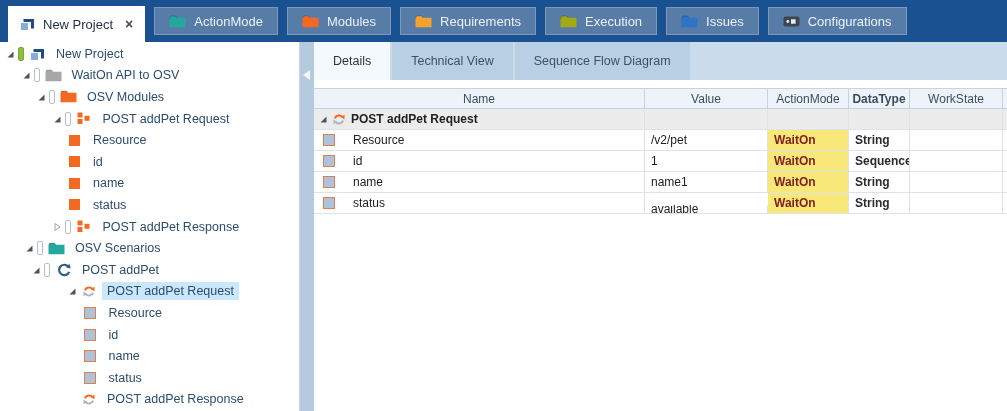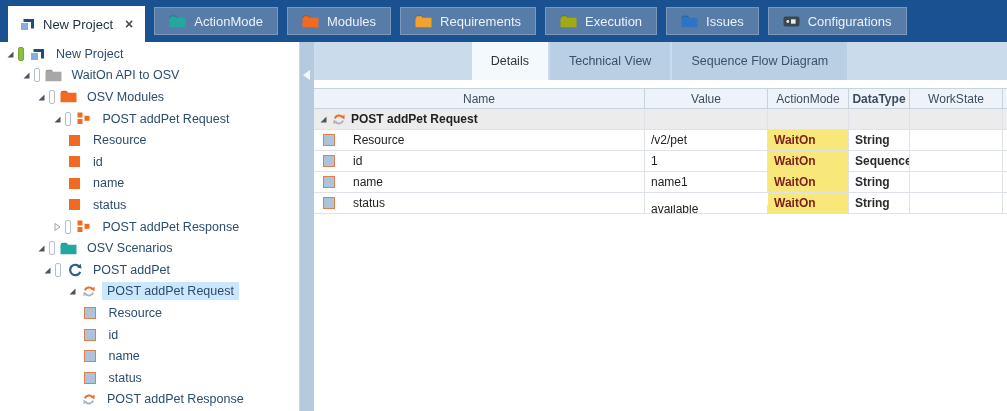--- a/index.html
+++ b/index.html
@@ -35,21 +35,21 @@
   .tree-row.selected .tlabel{background:#cbe7fb;}
 
   
   .splitter{position:absolute;left:300px;top:42px;width:14px;height:369px;background:#b5cade;cursor:col-resize;}
   .splitter-arrow{position:absolute;left:3px;top:28px;width:0;height:0;
                   border-top:5px solid transparent;border-bottom:5px solid transparent;
                   border-right:7px solid #f3f7fb;}
 
   
   .details-panel{position:absolute;left:314px;top:42px;width:693px;height:369px;background:#fff;overflow:hidden;}
-  .dtab-strip{height:38px;background:#cadcec;display:flex;align-items:stretch;justify-content:center;}
+  .dtab-strip{height:38px;background:#cadcec;display:flex;align-items:stretch;}
   .dtab{display:flex;align-items:center;padding:0 19px;font-size:12.5px;color:#3d5166;
         background:#b9cfe4;margin-right:2px;cursor:default;}
   .dtab.active{background:#f4f9fd;color:#333;}
   .dgap{height:8px;background:#fff;}
 
   .grid{font-size:12px;color:#222;}
   .grid-header{display:flex;height:21px;background:#eef3f9;border-top:1px solid #c6d3e1;border-bottom:1px solid #c6d3e1;box-sizing:border-box;}
   .gh{display:flex;align-items:center;justify-content:center;box-sizing:border-box;
       border-right:1px solid #c6d3e1;color:#3b4d60;height:19px;}
   .grid-row{display:flex;height:21px;box-sizing:border-box;border-bottom:1px solid #dde3e9;background:#fff;}
@@ -232,36 +232,36 @@
         <span class="capsule"></span>
         <span class="ticon">
           <svg width="14" height="13" viewBox="0 0 14 13">
             <rect x="0.5" y="0.5" width="5" height="5" fill="#f26a21"></rect>
             <rect x="0.5" y="7" width="5" height="5" fill="#f26a21"></rect>
             <rect x="7.5" y="3.8" width="5" height="5" fill="#f26a21"></rect>
           </svg>
         </span>
         <span class="tlabel">POST addPet Response</span>
       </div>
-      <div class="tree-row" style="padding-left: 35px;">
+      <div class="tree-row" style="padding-left: 23px;">
         <span class="exp">
           <svg width="10" height="10" viewBox="0 0 10 10">
             <polygon points="8.5,2.5 8.5,8.5 2.5,8.5" fill="#4a5560"></polygon>
           </svg>
         </span>
         <span class="capsule"></span>
         <span class="ticon">
           <svg width="17" height="13" viewBox="0 0 17 13">
             <path d="M0.5 3.4 L1.7 1 H6.6 L7.8 2.8 H16.5 V12.3 H0.5 Z" fill="#23a79f"></path>
             <path d="M0.5 3.4 L1.7 1 H6.6 L7.8 2.8" fill="none" stroke="rgba(0,0,0,0.18)"></path>
           </svg>
         </span>
         <span class="tlabel">OSV Scenarios</span>
       </div>
-      <div class="tree-row" style="padding-left: 41px;">
+      <div class="tree-row" style="padding-left: 30px;">
         <span class="exp">
           <svg width="10" height="10" viewBox="0 0 10 10">
             <polygon points="8.5,2.5 8.5,8.5 2.5,8.5" fill="#4a5560"></polygon>
           </svg>
         </span>
         <span class="capsule"></span>
         <span class="ticon">
           <svg width="14" height="14" viewBox="0 0 14 14">
             <path d="M11.6 4 A5.2 5.2 0 1 0 12.2 8.8" fill="none" stroke="#2e5f86" stroke-width="2.2"></path>
             <polygon points="12.6,0.8 13.6,5.4 9.2,4.4" fill="#2e5f86"></polygon>

